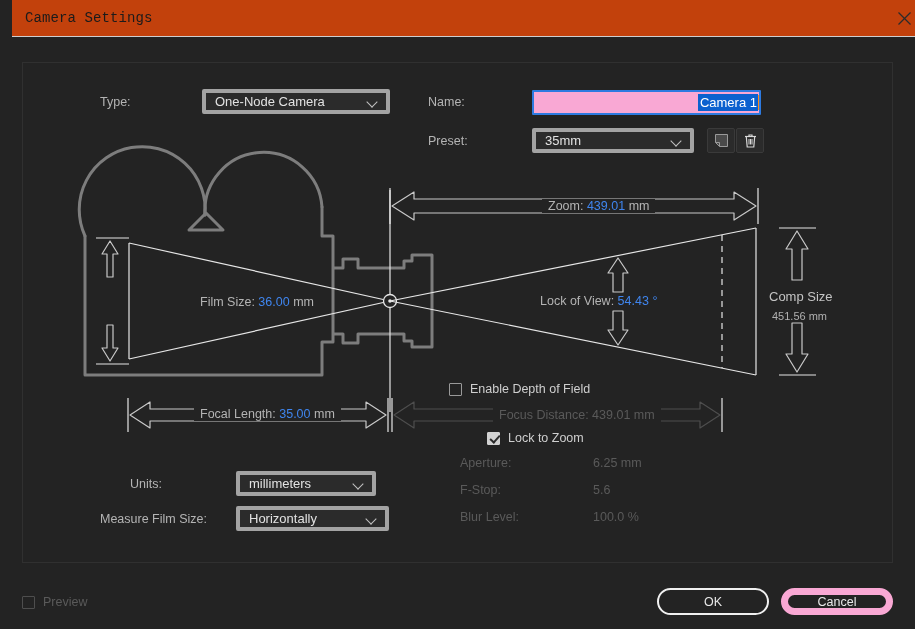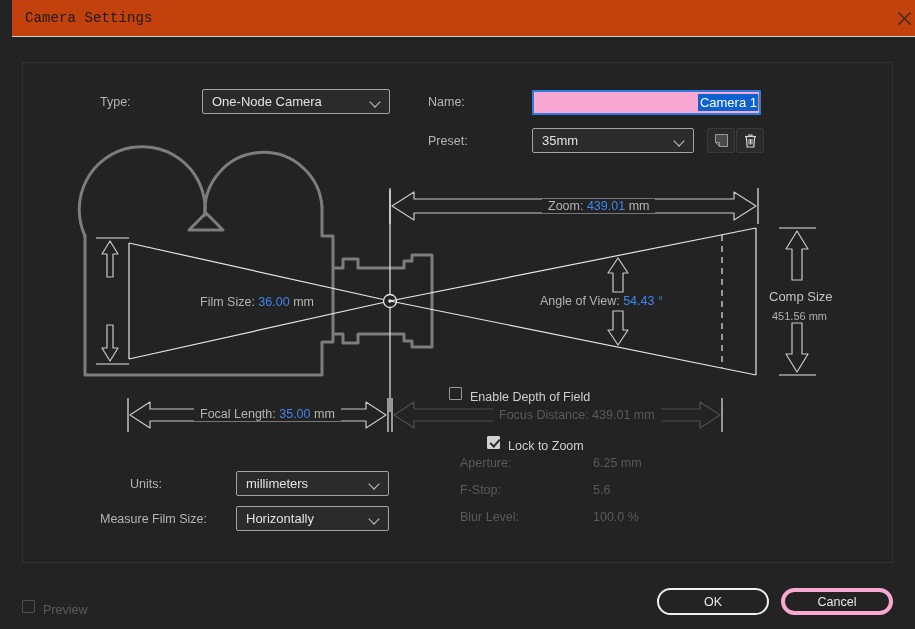--- a/index.html
+++ b/index.html
@@ -38,21 +38,21 @@
   .lbl.r    { }
   .val      { color: #3f85ee; }
   .unit     { color: #b4b4b4; }
   .dim      { color: #5a5a5a; }
   .dim .val { color: #5a5a5a; }
   .dim .unit{ color: #5a5a5a; }
 
   
   .select {
     position: absolute; height: 25px; background: #2b2b2b;
-    border: 1px solid #a3a3a3; border-radius: 2px;
+    border: 4px solid #a3a3a3; border-radius: 2px;
     display: flex; align-items: center; cursor: pointer;
   }
   .select span { font-size: 13px; color: #e2e2e2; padding-left: 9px; }
   .select .chev {
     position: absolute; right: 9px; top: 50%; width: 9px; height: 9px;
     margin-top: -5px;
   }
   .chev::before {
     content: ""; position: absolute; left: 0; top: 1px;
     width: 7px; height: 7px;
@@ -87,27 +87,27 @@
     width: 13px; height: 13px; border: 1.4px solid #9a9a9a;
     background: transparent; border-radius: 1px; position: relative;
   }
   .cbox.checked { background: #d2d2d2; border-color: #d2d2d2; }
   .cbox.checked::after {
     content: ""; position: absolute; left: 3.6px; top: .8px;
     width: 4px; height: 8px; border-right: 2px solid #2a2a2a;
     border-bottom: 2px solid #2a2a2a; transform: rotate(42deg);
   }
   .cbox.dim { border-color: #4e4e4e; }
-  .cbrow .cbl { font-size: 12.5px; color: #cfcfcf; margin-left: 8px; white-space: nowrap; margin-top: 8px; }
+  .cbrow .cbl { font-size: 12.5px; color: #cfcfcf; margin-left: 8px; white-space: nowrap; }
   .cbrow .cbl.dim { color: #5a5a5a; }
 
   
   .footer-btn {
     position: absolute; height: 27px; border-radius: 14px;
-    background: #232323; border: 4px solid #f9a8d4;
+    background: #232323; border: 7px solid #f9a8d4;
     display: flex; align-items: center; justify-content: center;
     font-size: 12.5px; color: #e8e8e8; cursor: pointer;
   }
   .footer-btn.default { border: 2px solid #f0f0f0; }
 
   svg { position: absolute; left: 0; top: 0; pointer-events: none; }
 </style>
 </head>
 <body>
 
@@ -216,21 +216,21 @@
   <div class="iconbtn" style="left:736px; top:128px;">
     <svg width="15" height="16" viewBox="0 0 15 16" style="position:static">
       <path d="M2,3.5 H13" stroke="#d8d8d8" stroke-width="1.2"></path>
       <path d="M6,3.5 V2 H9 V3.5" fill="none" stroke="#d8d8d8" stroke-width="1.2"></path>
       <path d="M3.3,3.5 L4.2,14 H10.8 L11.7,3.5" fill="none" stroke="#d8d8d8" stroke-width="1.2"></path>
       <path d="M6,6 V11.5 M7.5,6 V11.5 M9,6 V11.5" stroke="#d8d8d8" stroke-width="1"></path>
     </svg>
   </div>
 
   <div class="lbl r" style="left:130px; top:477px; width:95px;">Units:</div>
-  <div class="select" style="left:236px; top:471px; width:153px;">
+  <div class="select" style="left:236px; top:471px; width:140px;">
     <span>millimeters</span>
     <i class="chev"></i>
   </div>
 
   <div class="lbl r" style="left:100px; top:512px; width:125px;">Measure Film Size:</div>
   <div class="select" style="left:236px; top:506px; width:153px;">
     <span>Horizontally</span>
     <i class="chev"></i>
   </div>
 
@@ -240,21 +240,21 @@
     <span class="unit">mm</span>
   </div>
 
   <div class="lbl" style="left:194px; top:295px; background:#232323; padding:0 6px;">
     <span>Film Size:</span>
     <span class="val">36.00</span>
     <span class="unit">mm</span>
   </div>
 
   <div class="lbl" style="left:534px; top:294px; background:#232323; padding:0 6px;">
-    <span>Angle of View:</span>
+    <span>Lock of View:</span>
     <span class="val">54.43</span>
     <span class="val">°</span>
   </div>
 
   <div class="lbl" style="left:769px; top:289px; font-size:13px; color:#c4c4c4;">Comp Size</div>
   <div class="lbl" style="left:772px; top:310px; font-size:11px; color:#b0b0b0;">451.56 mm</div>
 
   <div class="lbl" style="left:194px; top:407px; background:#232323; padding:0 6px;">
     <span>Focal Length:</span>
     <span class="val">35.00</span>

